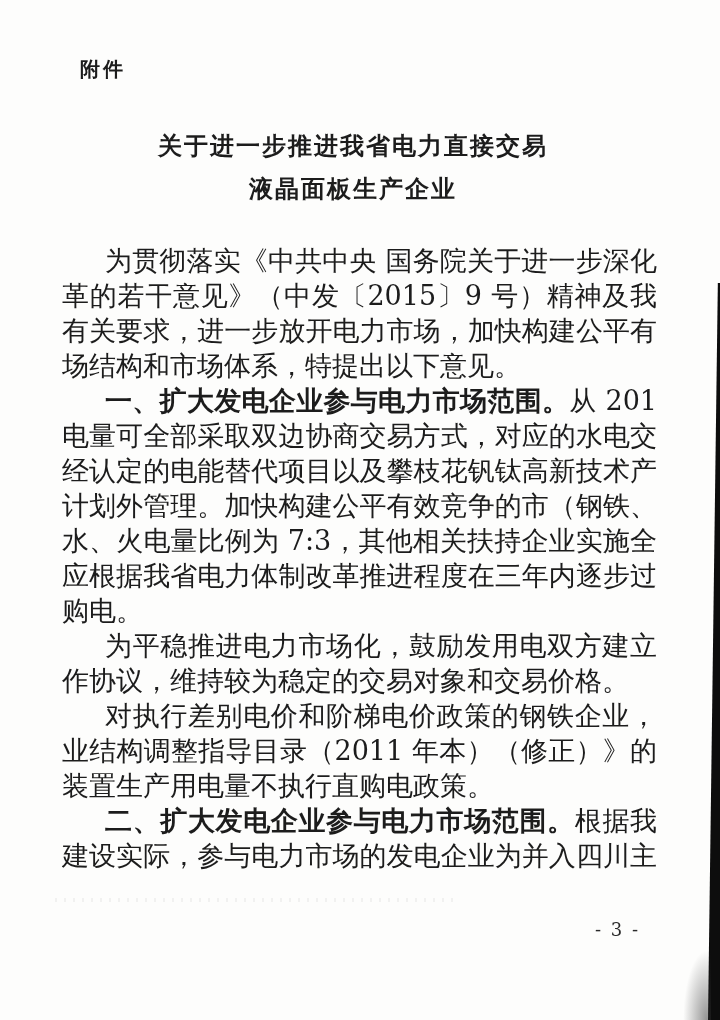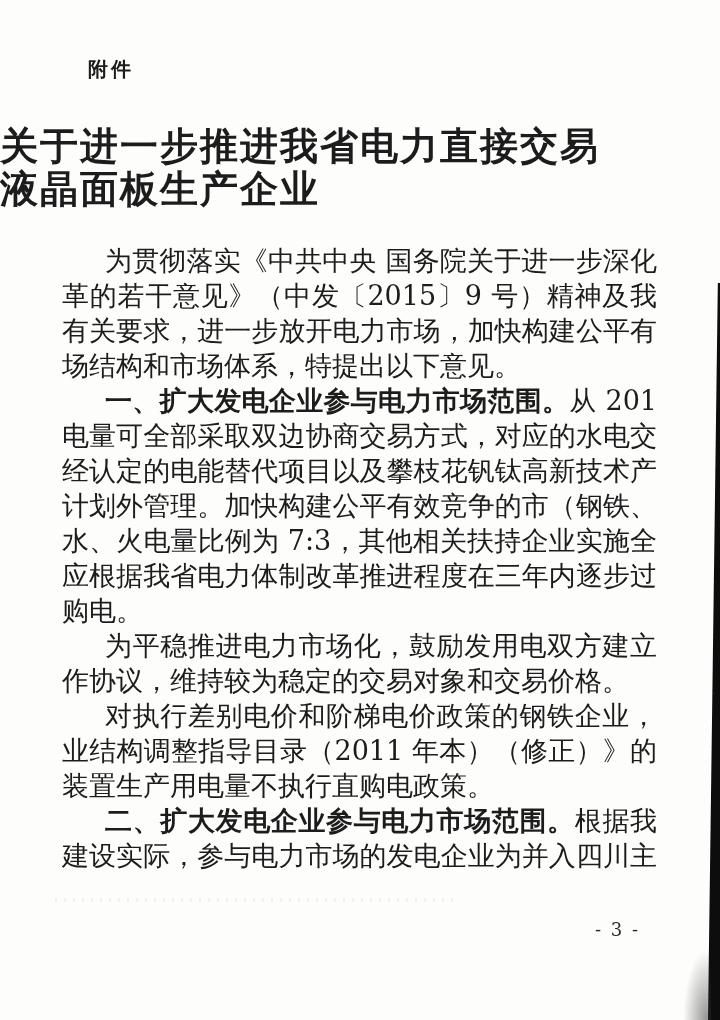--- a/index.html
+++ b/index.html
@@ -10,31 +10,32 @@
   }
   .page {
     position: relative;
     width: 720px; height: 1020px;
     background: #fdfdfc;
     overflow: hidden;
     color: #1c1c1c;
   }
   .attachment {
     position: absolute;
-    left: 88px; top: 56px;
+    left: 80px; top: 56px;
     font-family: "DejaVu Sans", sans-serif;
     font-weight: 700;
     font-size: 20px;
     letter-spacing: 3px;
   }
   .title {
     position: absolute;
     left: 0; right: 14px; top: 124px;
+    text-align: center;
     font-weight: 700;
-    font-size: 38px;
+    font-size: 24px;
     line-height: 43px;
     letter-spacing: 2px;
   }
   .body-text {
     position: absolute;
     left: 62px; top: 243px;
     width: 595px;
   }
   .line {
     height: 35px;

